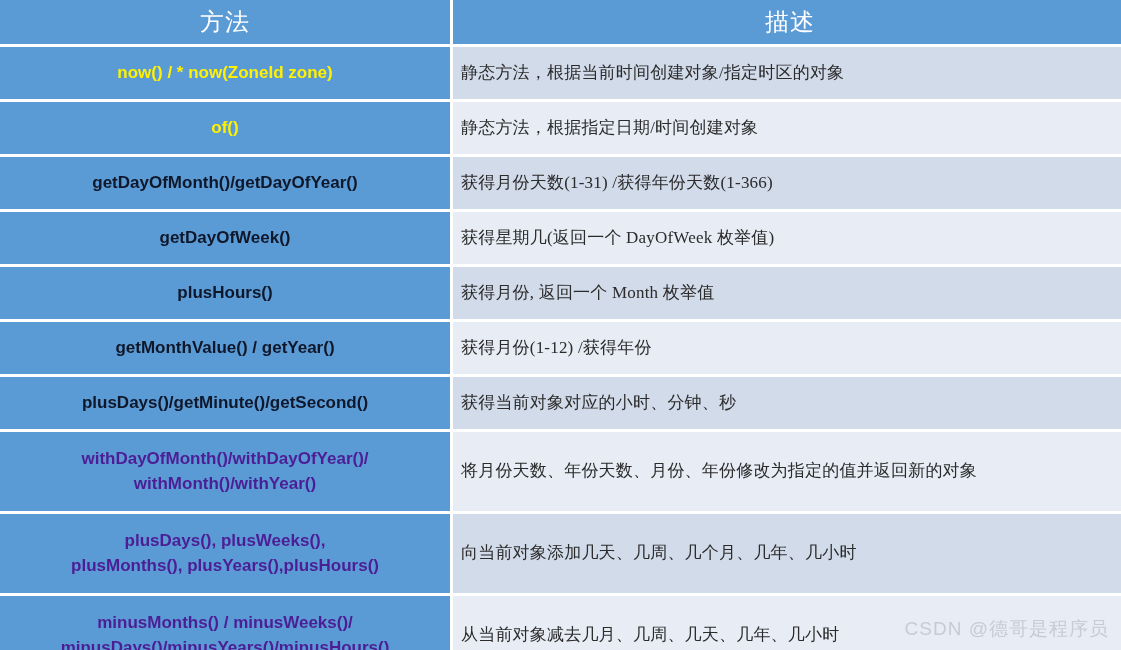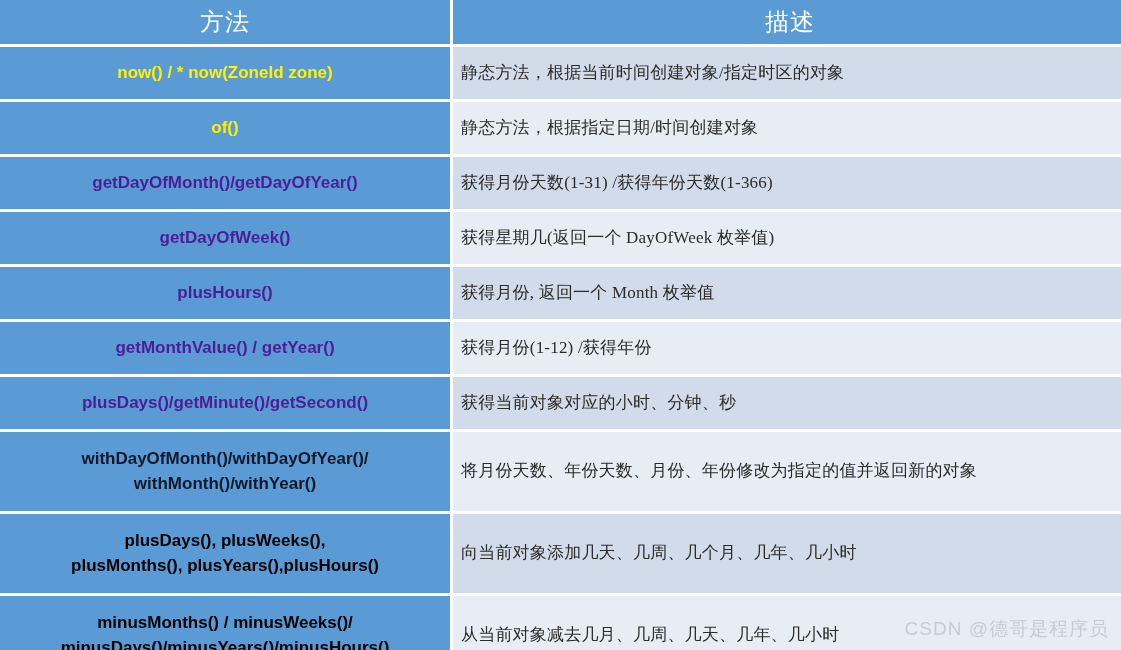--- a/index.html
+++ b/index.html
@@ -55,23 +55,23 @@
     background: #5B9BD5;
     text-align: center;
     vertical-align: middle;
     font-size: 17px;
     font-weight: bold;
     padding: 4px 15px;
     line-height: 1.42;
     white-space: pre-line;
   }
   td.method.c-yellow { color: #FFF100; }
-  td.method.c-orange { color: #4c1d95; }
-  td.method.c-white  { color: #0f172a; }
-  td.method.c-gray   { color: #000000; margin-top: 11px; }
+  td.method.c-orange { color: #0f172a; }
+  td.method.c-white  { color: #4c1d95; }
+  td.method.c-gray   { color: #4c1d95; margin-top: 11px; }
 
   
   td.desc {
     vertical-align: middle;
     font-size: 17px;
     color: #2b2b2b;
     padding: 4px 6px 4px 8px;
     line-height: 1.45;
     font-family: "Liberation Serif", serif;
     letter-spacing: 0.2px;

